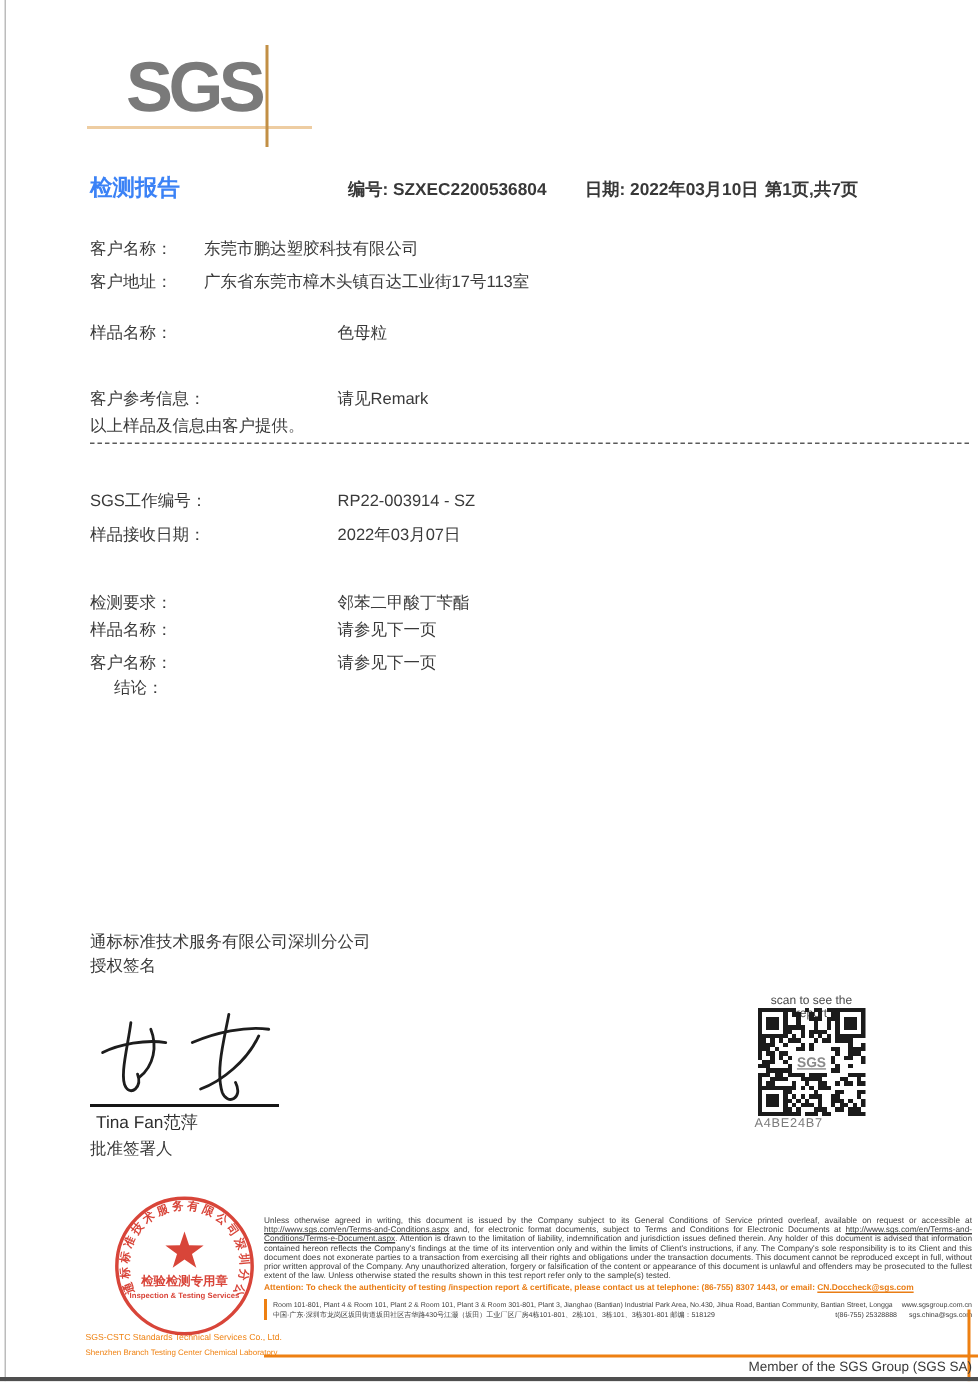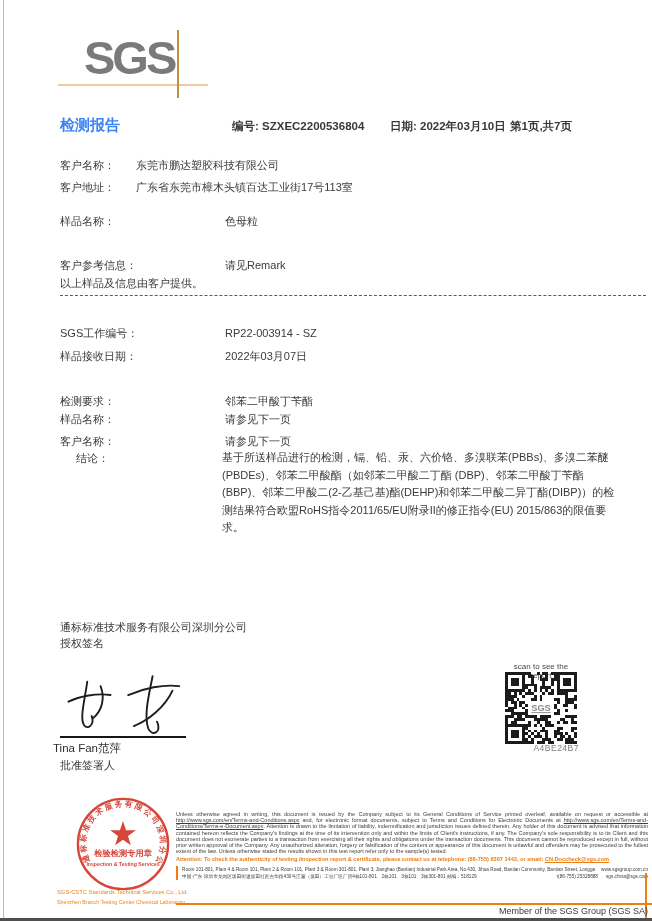--- a/index.html
+++ b/index.html
@@ -22,26 +22,26 @@
   .w-client .lbl{width:73px;}
   .w-wide .lbl{width:162px;}
   .dash-sep{left:60px;top:295px;width:586px;border-top:1px dashed #5a5a5a;height:0;}
   .conc-lbl{left:76px;top:451px;color:#3a3a3a;}
   .conc-text{left:222px;top:449px;width:396px;line-height:17.5px;color:#3a3a3a;white-space:normal;}
   
   .sig-company{left:60px;top:620px;color:#3a3a3a;}
   .sig-auth{left:60px;top:636px;color:#3a3a3a;}
   .sig-svg{left:64px;top:674px;}
   .sig-line{left:60px;top:736px;width:126px;height:2px;background:#161616;}
-  .signer-name{left:53px;top:741px;font-size:11.5px;color:#2e2e2e;}
+  .signer-name{left:64px;top:741px;font-size:11.5px;color:#2e2e2e;}
   .signer-title{left:60px;top:758px;color:#3a3a3a;}
   
   .qr-caption{left:503px;top:662px;width:76px;text-align:center;font-size:8px;color:#4a4a4a;}
   .qr-svg{left:505px;top:672px;width:72px;height:72px;}
-  .qr-code{left:503px;top:743px;width:76px;text-align:right;font-size:8.5px;color:#7c7c7c;letter-spacing:.5px;}
+  .qr-code{left:503px;top:743px;width:76px;text-align:left;font-size:8.5px;color:#7c7c7c;letter-spacing:.5px;}
   
   .stamp{left:75px;top:796px;width:96px;height:96px;z-index:3;opacity:.93;}
   .stamp-co1{left:57px;top:889px;font-size:5.8px;color:#ef8212;z-index:1;white-space:nowrap;}
   .stamp-co2{left:57px;top:899px;font-size:5.3px;color:#ef8212;z-index:1;white-space:nowrap;}
   .footer-right{left:176px;top:811px;width:472px;}
   .legal{font-size:5.5px;line-height:6.2px;color:#404040;text-align:justify;}
   .legal .u{text-decoration:underline;}
   .attention{margin-top:2px;font-size:5.6px;line-height:6.4px;color:#e97d15;font-weight:700;}
   .attention .u{text-decoration:underline;}
   .addr-block{margin-top:3px;border-left:2px solid #ee8012;padding-left:4px;}
@@ -103,21 +103,20 @@
   <div class="row w-wide" style="top:412px;">
     <span class="lbl">样品名称：</span>
     <span>请参见下一页</span>
   </div>
   <div class="row w-wide" style="top:434px;">
     <span class="lbl">客户名称：</span>
     <span>请参见下一页</span>
   </div>
 
   <div class="abs conc-lbl">结论：</div>
-  <div class="abs conc-text">基于所送样品进行的检测，镉、铅、汞、六价铬、多溴联苯(PBBs)、多溴二苯醚(PBDEs)、邻苯二甲酸酯（如邻苯二甲酸二丁酯 (DBP)、邻苯二甲酸丁苄酯(BBP)、邻苯二甲酸二(2-乙基己基)酯(DEHP)和邻苯二甲酸二异丁酯(DIBP)）的检测结果符合欧盟RoHS指令2011/65/EU附录II的修正指令(EU) 2015/863的限值要求。</div>
 
   <div class="abs sig-company">通标标准技术服务有限公司深圳分公司</div>
   <div class="abs sig-auth">授权签名</div>
   <svg class="abs sig-svg" width="124" height="62" viewBox="0 0 112 56">
     <g fill="none" stroke="#1d1d1d" stroke-width="1.7" stroke-linecap="round">
       <path d="M4,25 C14,20 30,17 42,19"></path>
       <path d="M21,7 C19,22 14,40 18,46 C21,51 28,46 25,38"></path>
       <path d="M33,11 C37,21 35,33 26,40"></path>
       <path d="M58,19 C72,13 90,9 104,11"></path>
       <path d="M80,2 C77,18 72,36 76,49 C79,57 89,53 84,43"></path>

